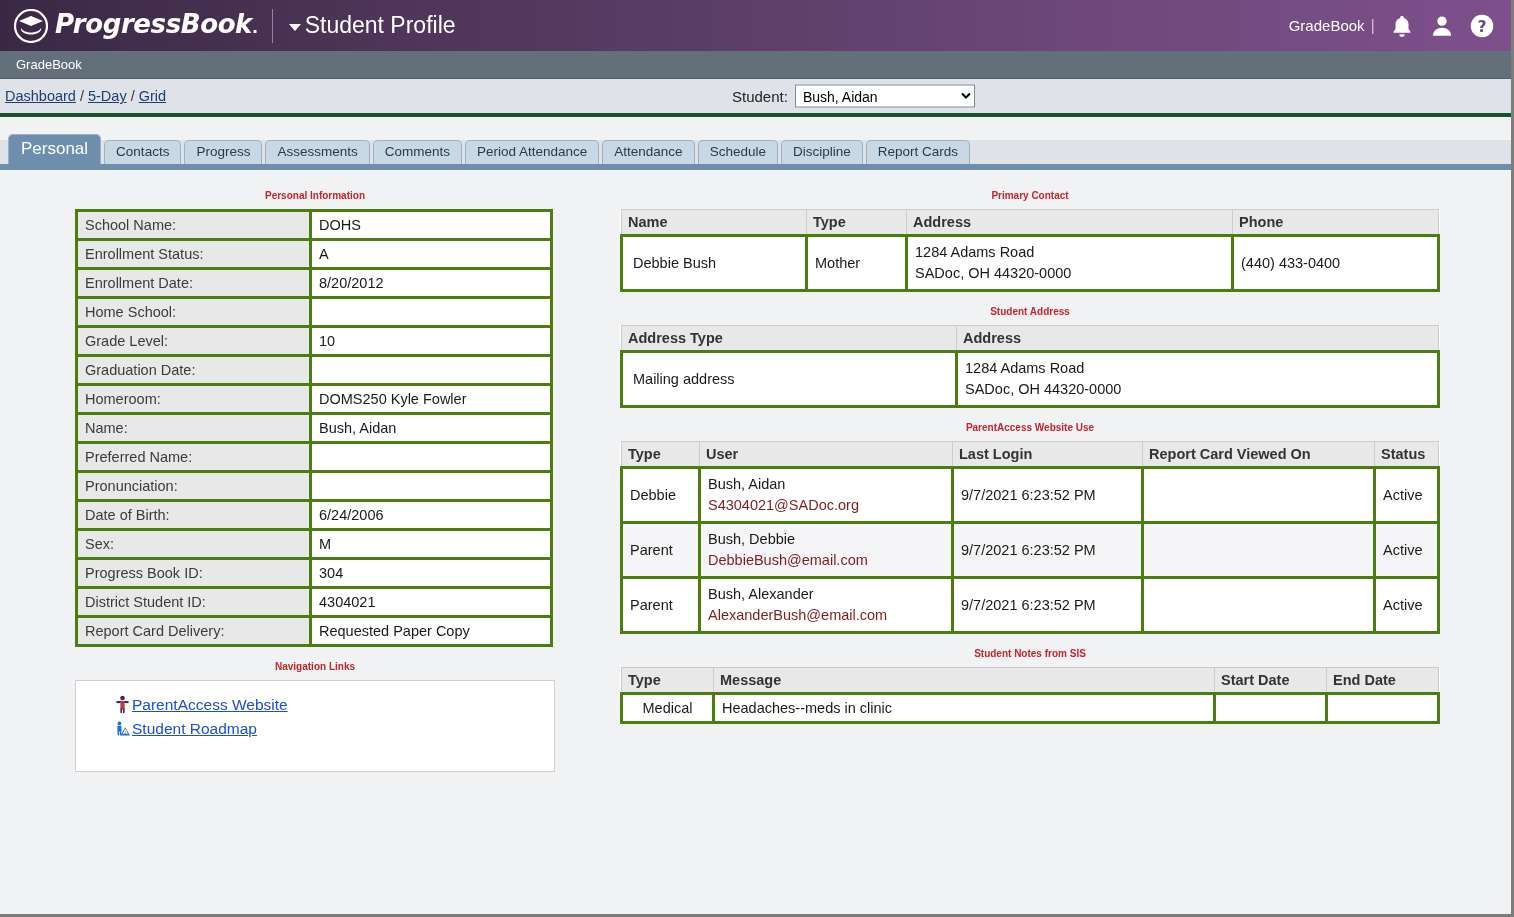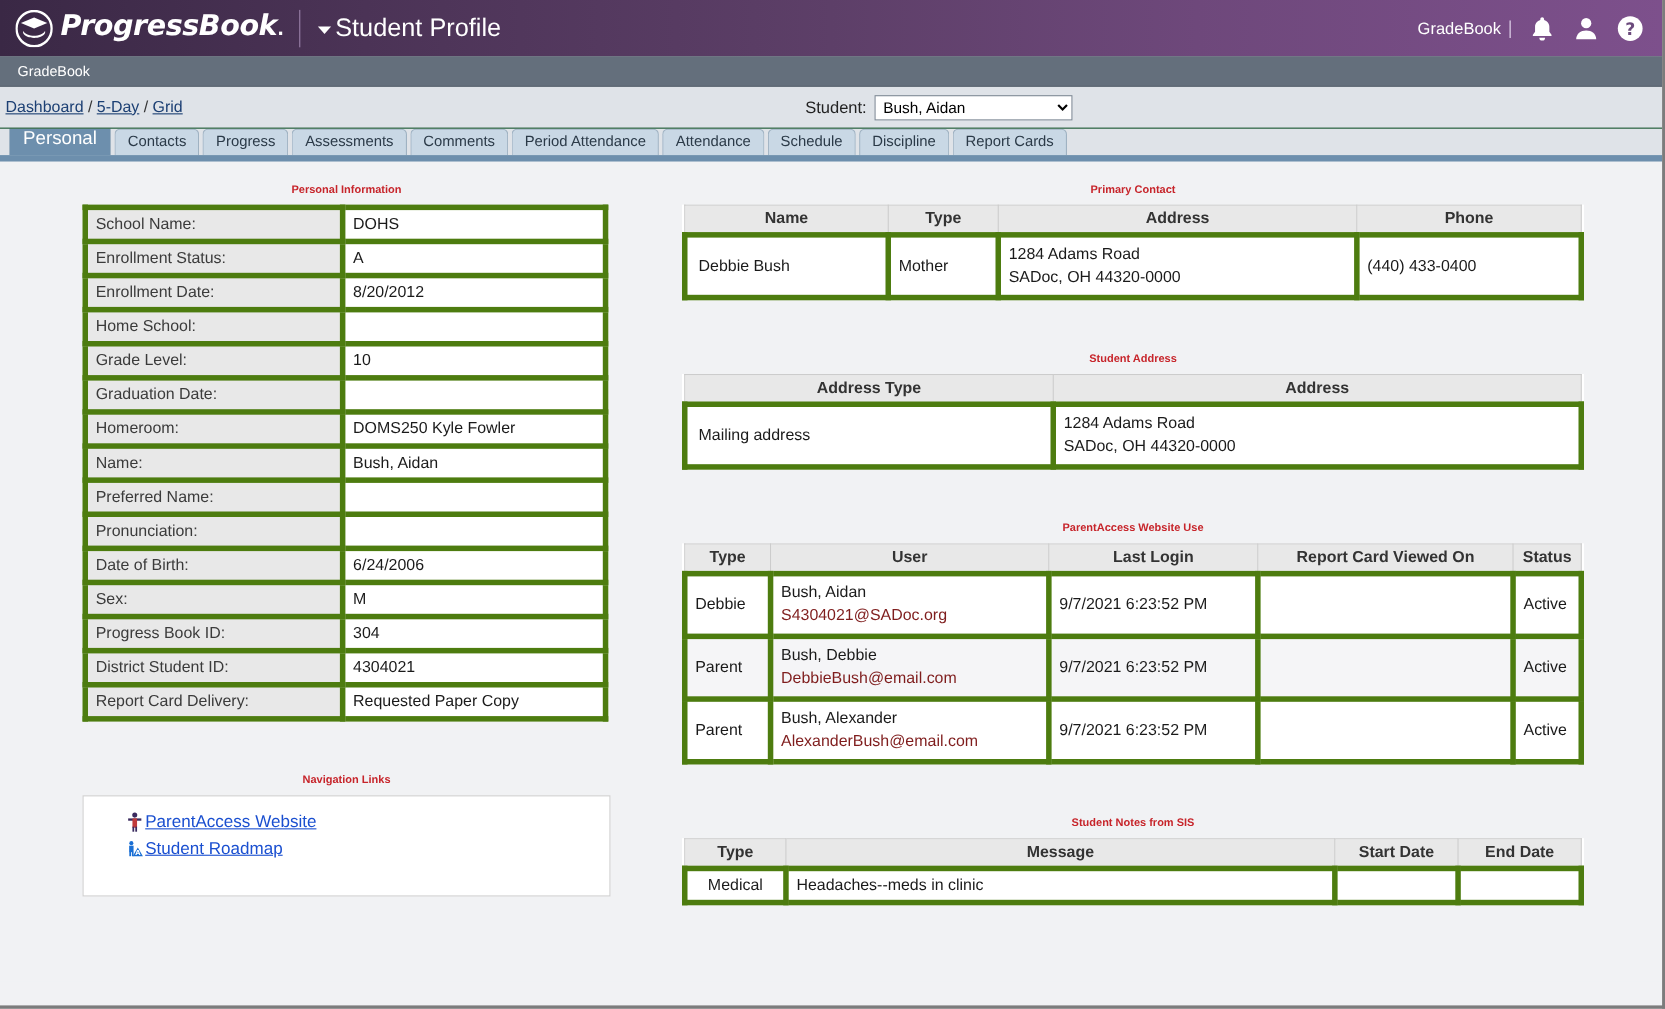--- a/index.html
+++ b/index.html
@@ -93,21 +93,21 @@
   }
 
   
   .crumbrow {
     height: 38px;
     background: #dfe3e8;
     position: relative;
     display: flex;
     align-items: center;
     padding-left: 5px;
-    border-bottom: 1px solid #14532d;
+    border-bottom: 4px solid #14532d;
   }
   .crumb {
     font-size: 14.5px;
     color: #1b3f73;
     text-decoration: underline;
     cursor: pointer;
   }
   .crumb-sep { font-size: 14.5px; color: #333; margin: 0 4px; }
   .student-pick {
     position: absolute;
@@ -127,20 +127,21 @@
   }
 
   
   .tabsrow {
     height: 30px;
     background: #dfe3e8;
     display: flex;
     align-items: flex-end;
     padding-left: 8px;
     border-bottom: 6px solid #6d8fad;
+    margin-top: 23px;
   }
   .tab {
     height: 24px;
     line-height: 22px;
     padding: 0 11px;
     margin-right: 3px;
     background: #c9d8e5;
     border: 1px solid #9fb2c2;
     border-bottom: none;
     border-radius: 5px 5px 0 0;
@@ -178,41 +179,41 @@
     left: 620px; top: 20px;
     width: 820px;
   }
   .section-title {
     text-align: center;
     color: #c7252b;
     font-size: 10px;
     font-weight: bold;
     margin-bottom: 8px;
   }
-  .section-title.spaced { margin-top: 48px; }
+  .section-title.spaced { margin-top: 14px; }
 
   table.grid {
     border-collapse: collapse;
     width: 100%;
     background: #ffffff;
     font-size: 14.5px;
     color: #1a1a1a;
   }
   table.grid th {
     background: #e8e8e8;
     border: 1px solid #cccccc;
-    text-align: center;
+    text-align: left;
     font-weight: bold;
     font-size: 14.5px;
     color: #333333;
     padding: 4px 6px;
     white-space: nowrap;
   }
   table.grid td {
-    border: 5px solid #4d7c0f;
+    border: 3px solid #4d7c0f;
     padding: 5px 7px;
     vertical-align: middle;
   }
 
   
   table.pinfo { width: 478px; }
   table.pinfo td.k {
     background: #e8e8e8;
     color: #3b3b3b;
     width: 234px;

